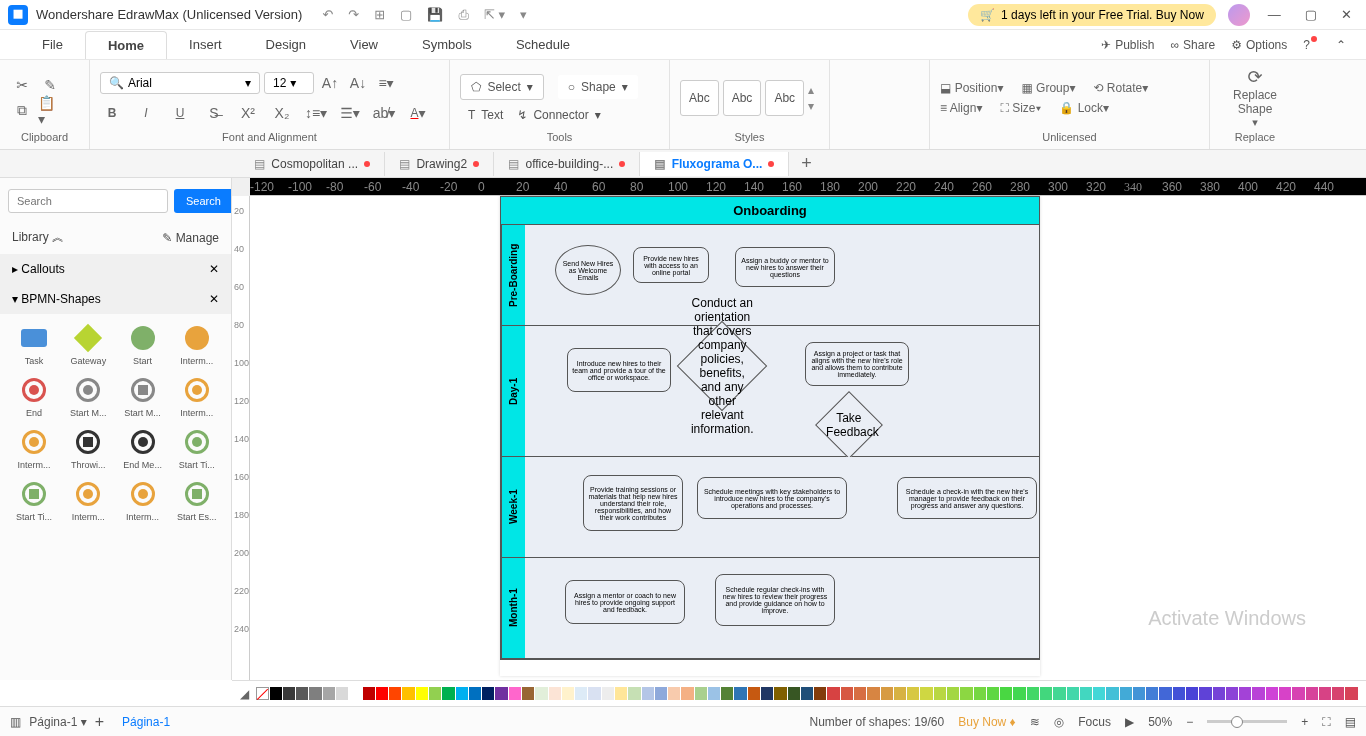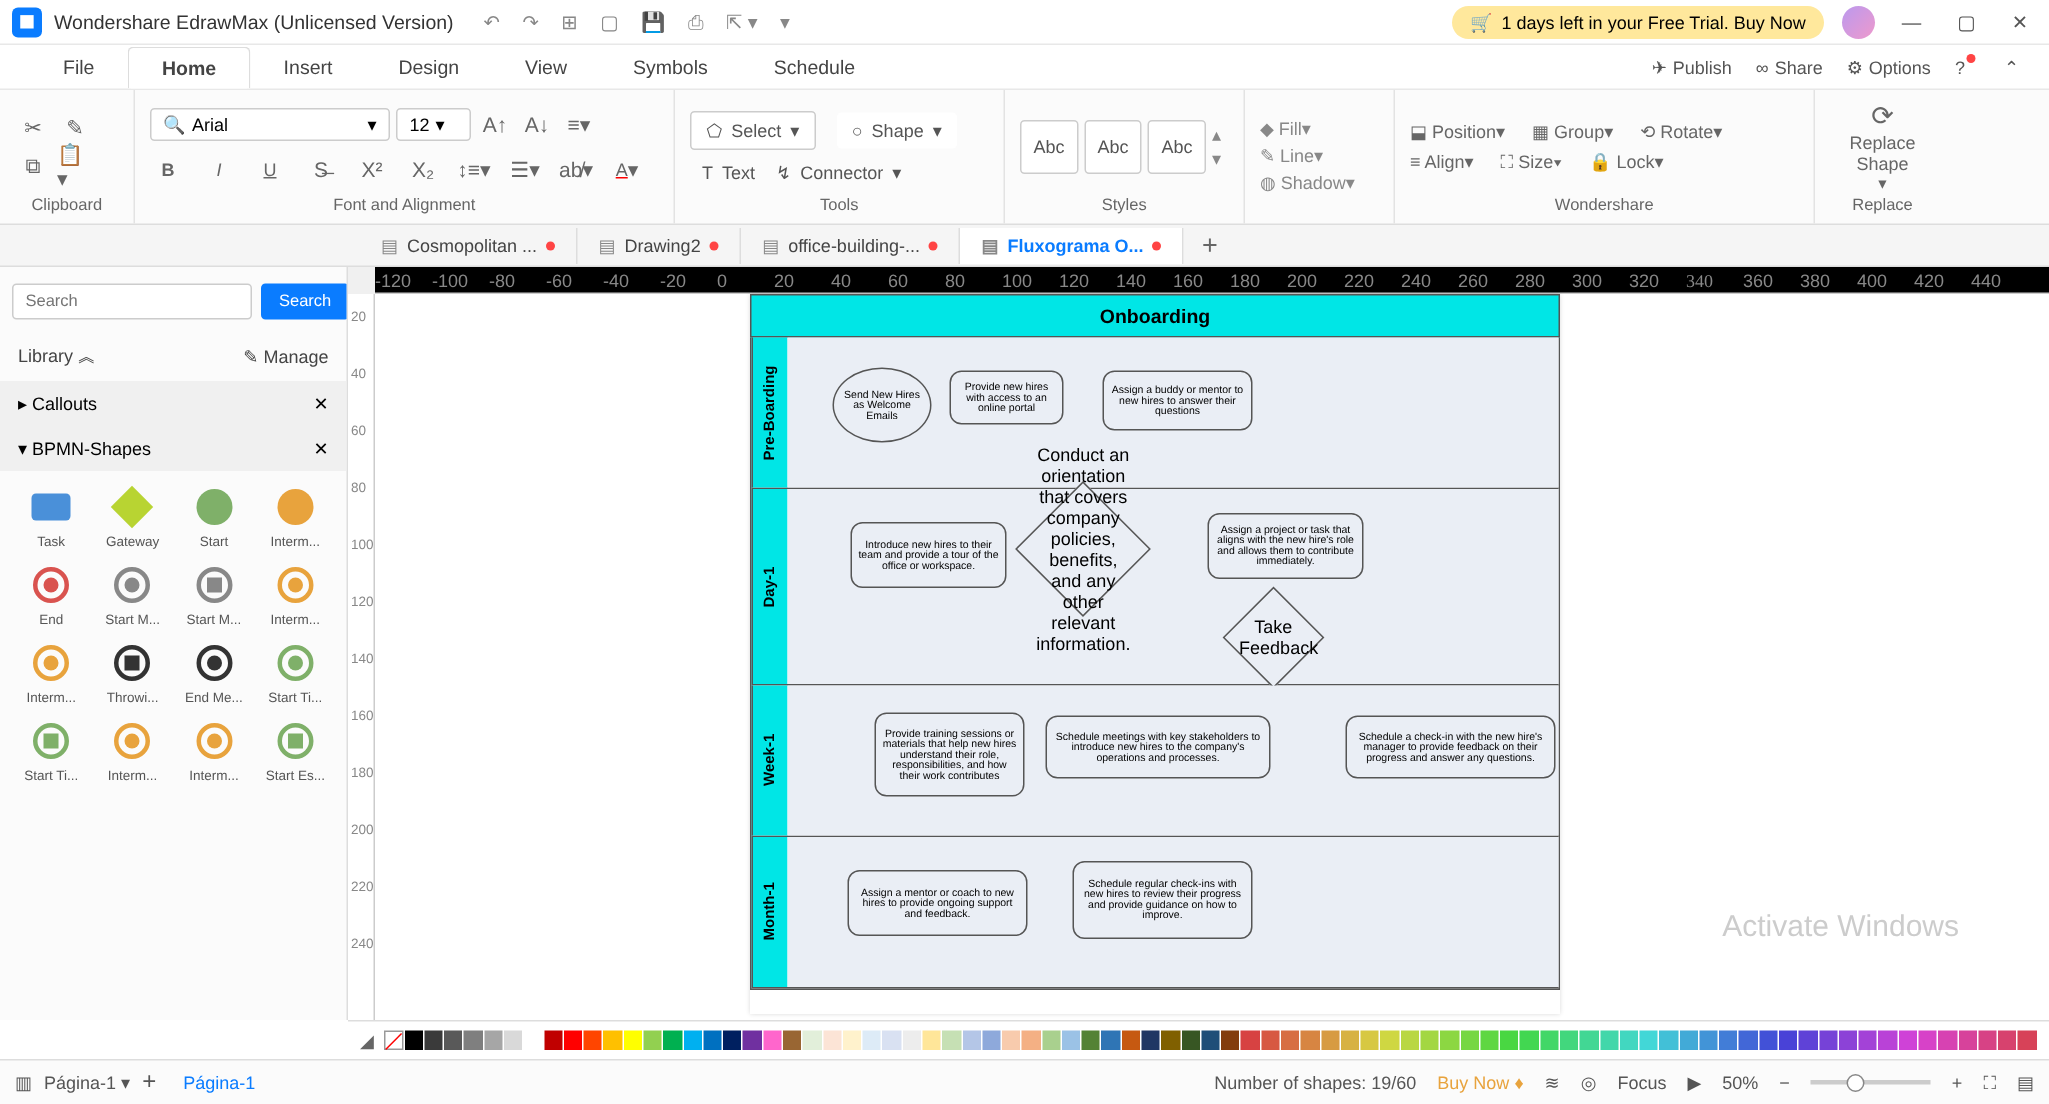--- a/index.html
+++ b/index.html
@@ -207,45 +207,38 @@
         <div class="rbtn" style="padding:10px 8px">Abc</div>
         <div class="rstack" style="font-size:9px;color:#888">
             <span>▴</span>
             <span>▾</span>
           </div>
       </div>
     </div>
     <div class="rgrp-label">Styles</div>
   </div>
   <div class="rgrp" style="width:100px">
-    <div class="rgrp-content">
-        <div class="rstack" style="gap:4px;color:#888;font-size:11px">
-      <span>◆ <span>Fill</span>▾</span>
-      <span>✎ <span>Line</span>▾</span>
-      <span>◍ <span>Shadow</span>▾</span>
-    </div>
-      </div>
     <div class="rgrp-label"></div>
   </div>
   <div class="rgrp" style="width:280px">
     <div class="rgrp-content">
         <div class="rstack" style="gap:6px;color:#666;font-size:11px;width:100%">
       <div class="rrow" style="gap:18px">
         <span>⬓ <span>Position</span>▾</span>
         <span>▦ <span>Group</span>▾</span>
         <span>⟲ <span>Rotate</span>▾</span>
       </div>
       <div class="rrow" style="gap:18px">
         <span>≡ <span>Align</span>▾</span>
         <span>⛶ <span>Size</span>▾</span>
         <span>🔒 <span>Lock</span>▾</span>
       </div>
     </div>
       </div>
-    <div class="rgrp-label">Wondershare</div>
+    <div class="rgrp-label">Unlicensed</div>
   </div>
   <div class="rgrp" style="width:90px;border-right:none">
     <div class="rgrp-content" style="justify-content:center;text-align:center">
       <div style="color:#666;font-size:11px">
         <div style="font-size:18px">⟳</div>
         <div style="white-space:pre-line;line-height:1.2">Replace Shape</div> ▾
       </div>
     </div>
     <div class="rgrp-label">Replace</div>
   </div>

